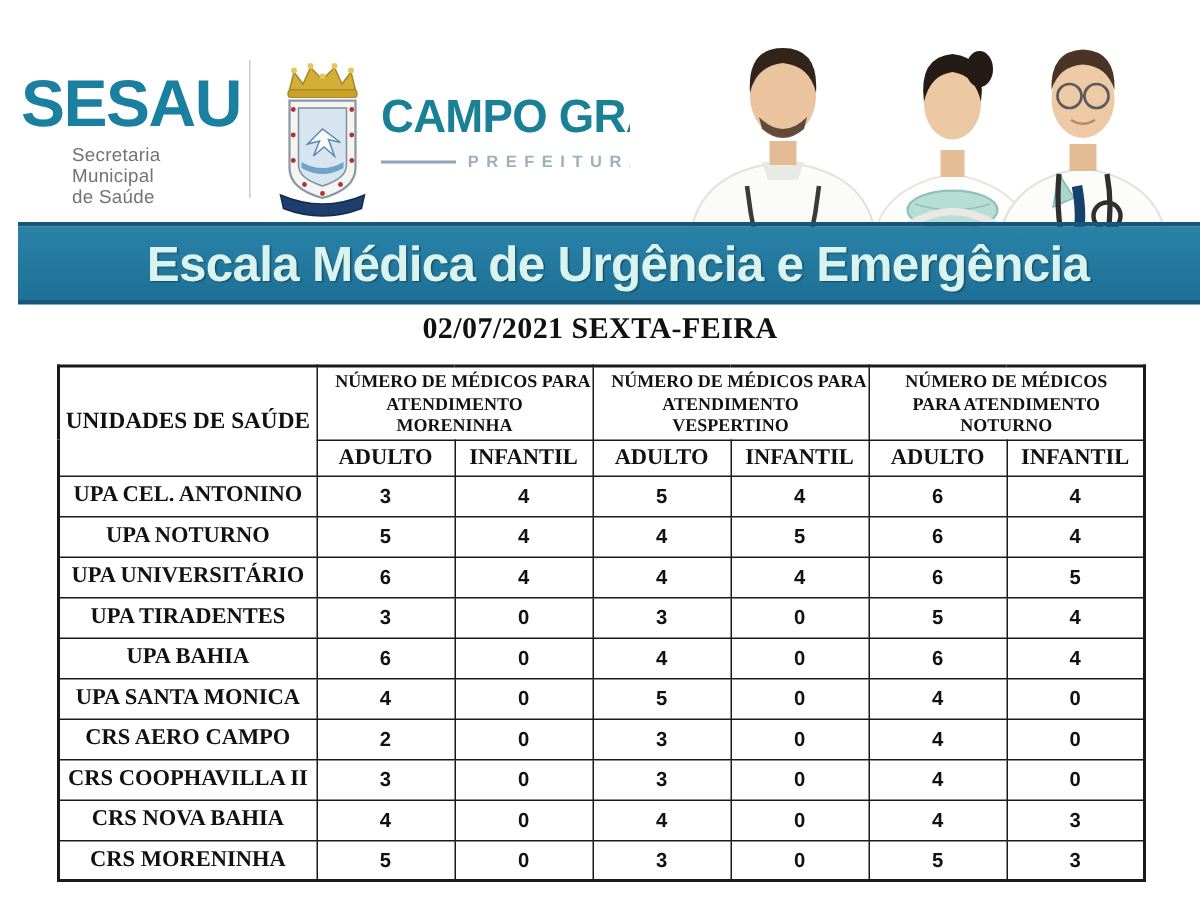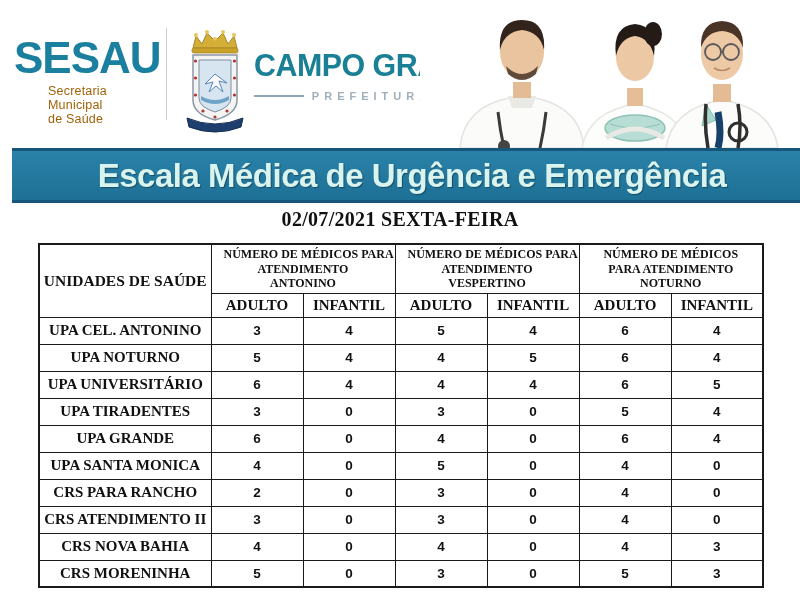--- a/index.html
+++ b/index.html
@@ -3,30 +3,30 @@
 <meta charset="utf-8">
 <style>
   * { margin:0; padding:0; box-sizing:border-box; }
   html,body { background:#ffffff; }
   .page {
     position:relative; width:800px; height:602px; background:#ffffff;
     overflow:hidden; font-family:"Liberation Sans", sans-serif;
   }
 
   
-  .logo-band { position:absolute; left:0; top:0; width:800px; height:148px; background:#ffffff; }
+  .logo-band { position:absolute; left:0; top:12px; width:800px; height:148px; background:#ffffff; }
 
   .sesau-block { position:absolute; left:14px; top:36px; width:145px; }
   .sesau-title {
     font-weight:bold; font-size:44px; letter-spacing:-1px;
     color:#1b7f9f; line-height:1;
   }
   .sesau-sub {
     margin-top:4px; margin-left:34px; font-size:12.5px; line-height:1.12;
-    color:#a16207; letter-spacing:0.2px;
+    color:#737373; letter-spacing:0.2px;
   }
 
   .logo-divider { position:absolute; left:166px; top:28px; width:1px; height:92px; background:#c9ccce; }
 
   .crest { position:absolute; left:183px; top:26px; width:64px; height:108px; }
 
   .cg-block { position:absolute; left:254px; top:48px; width:236px; text-align:center; }
   .cg-title {
     font-weight:bold; font-size:31px; letter-spacing:-0.5px; color:#1a8096;
     white-space:nowrap; transform:scaleX(0.98); transform-origin:left;
@@ -193,21 +193,21 @@
           <col class="c-num">
           <col class="c-num">
           <col class="c-num">
       </colgroup>
       <thead>
         <tr>
           <th rowspan="2" class="th-unit">UNIDADES DE SAÚDE</th>
           <th colspan="2" class="th-group">
             <div>NÚMERO DE MÉDICOS PARA</div>
             <div>ATENDIMENTO</div>
-            <div>ANTONINO</div>
+            <div>MORENINHA</div>
           </th>
           <th colspan="2" class="th-group">
             <div>NÚMERO DE MÉDICOS PARA</div>
             <div>ATENDIMENTO</div>
             <div>VESPERTINO</div>
           </th>
           <th colspan="2" class="th-group">
             <div>NÚMERO DE MÉDICOS</div>
             <div>PARA ATENDIMENTO</div>
             <div>NOTURNO</div>
@@ -253,48 +253,48 @@
         <tr class="data-row">
           <td class="td-unit">UPA TIRADENTES</td>
           <td class="td-num">3</td>
           <td class="td-num">0</td>
           <td class="td-num">3</td>
           <td class="td-num">0</td>
           <td class="td-num">5</td>
           <td class="td-num">4</td>
         </tr>
         <tr class="data-row">
-          <td class="td-unit">UPA GRANDE</td>
+          <td class="td-unit">UPA BAHIA</td>
           <td class="td-num">6</td>
           <td class="td-num">0</td>
           <td class="td-num">4</td>
           <td class="td-num">0</td>
           <td class="td-num">6</td>
           <td class="td-num">4</td>
         </tr>
         <tr class="data-row">
           <td class="td-unit">UPA SANTA MONICA</td>
           <td class="td-num">4</td>
           <td class="td-num">0</td>
           <td class="td-num">5</td>
           <td class="td-num">0</td>
           <td class="td-num">4</td>
           <td class="td-num">0</td>
         </tr>
         <tr class="data-row">
-          <td class="td-unit">CRS PARA RANCHO</td>
+          <td class="td-unit">CRS AERO CAMPO</td>
           <td class="td-num">2</td>
           <td class="td-num">0</td>
           <td class="td-num">3</td>
           <td class="td-num">0</td>
           <td class="td-num">4</td>
           <td class="td-num">0</td>
         </tr>
         <tr class="data-row">
-          <td class="td-unit">CRS ATENDIMENTO II</td>
+          <td class="td-unit">CRS COOPHAVILLA II</td>
           <td class="td-num">3</td>
           <td class="td-num">0</td>
           <td class="td-num">3</td>
           <td class="td-num">0</td>
           <td class="td-num">4</td>
           <td class="td-num">0</td>
         </tr>
         <tr class="data-row">
           <td class="td-unit">CRS NOVA BAHIA</td>
           <td class="td-num">4</td>

